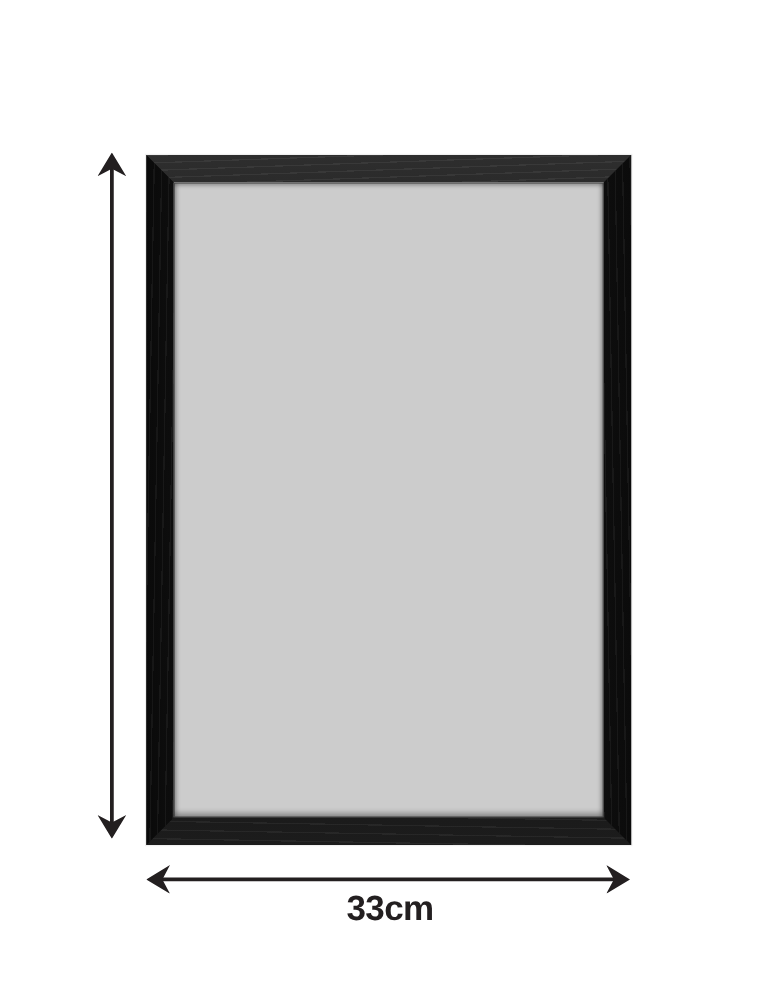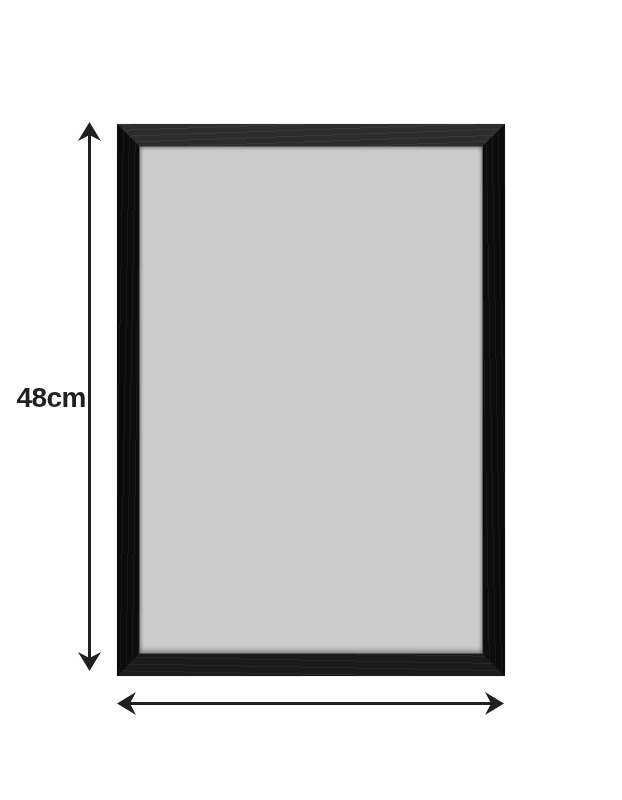--- a/index.html
+++ b/index.html
@@ -133,21 +133,21 @@
     <div class="frame-side left"></div>
     <div class="frame-side right"></div>
     <div class="frame-opening"></div>
   </div>
 
   <div class="dim vertical">
     <div class="dim-line"></div>
     <div class="dim-head up"></div>
     <div class="dim-head down"></div>
   </div>
-  <div class="dim-label height">48cm</div>
 
   <div class="dim horizontal">
     <div class="dim-line"></div>
     <div class="dim-head left"></div>
     <div class="dim-head right"></div>
   </div>
+  <div class="dim-label width">33cm</div>
 
 </div>
 
 </body></html>

